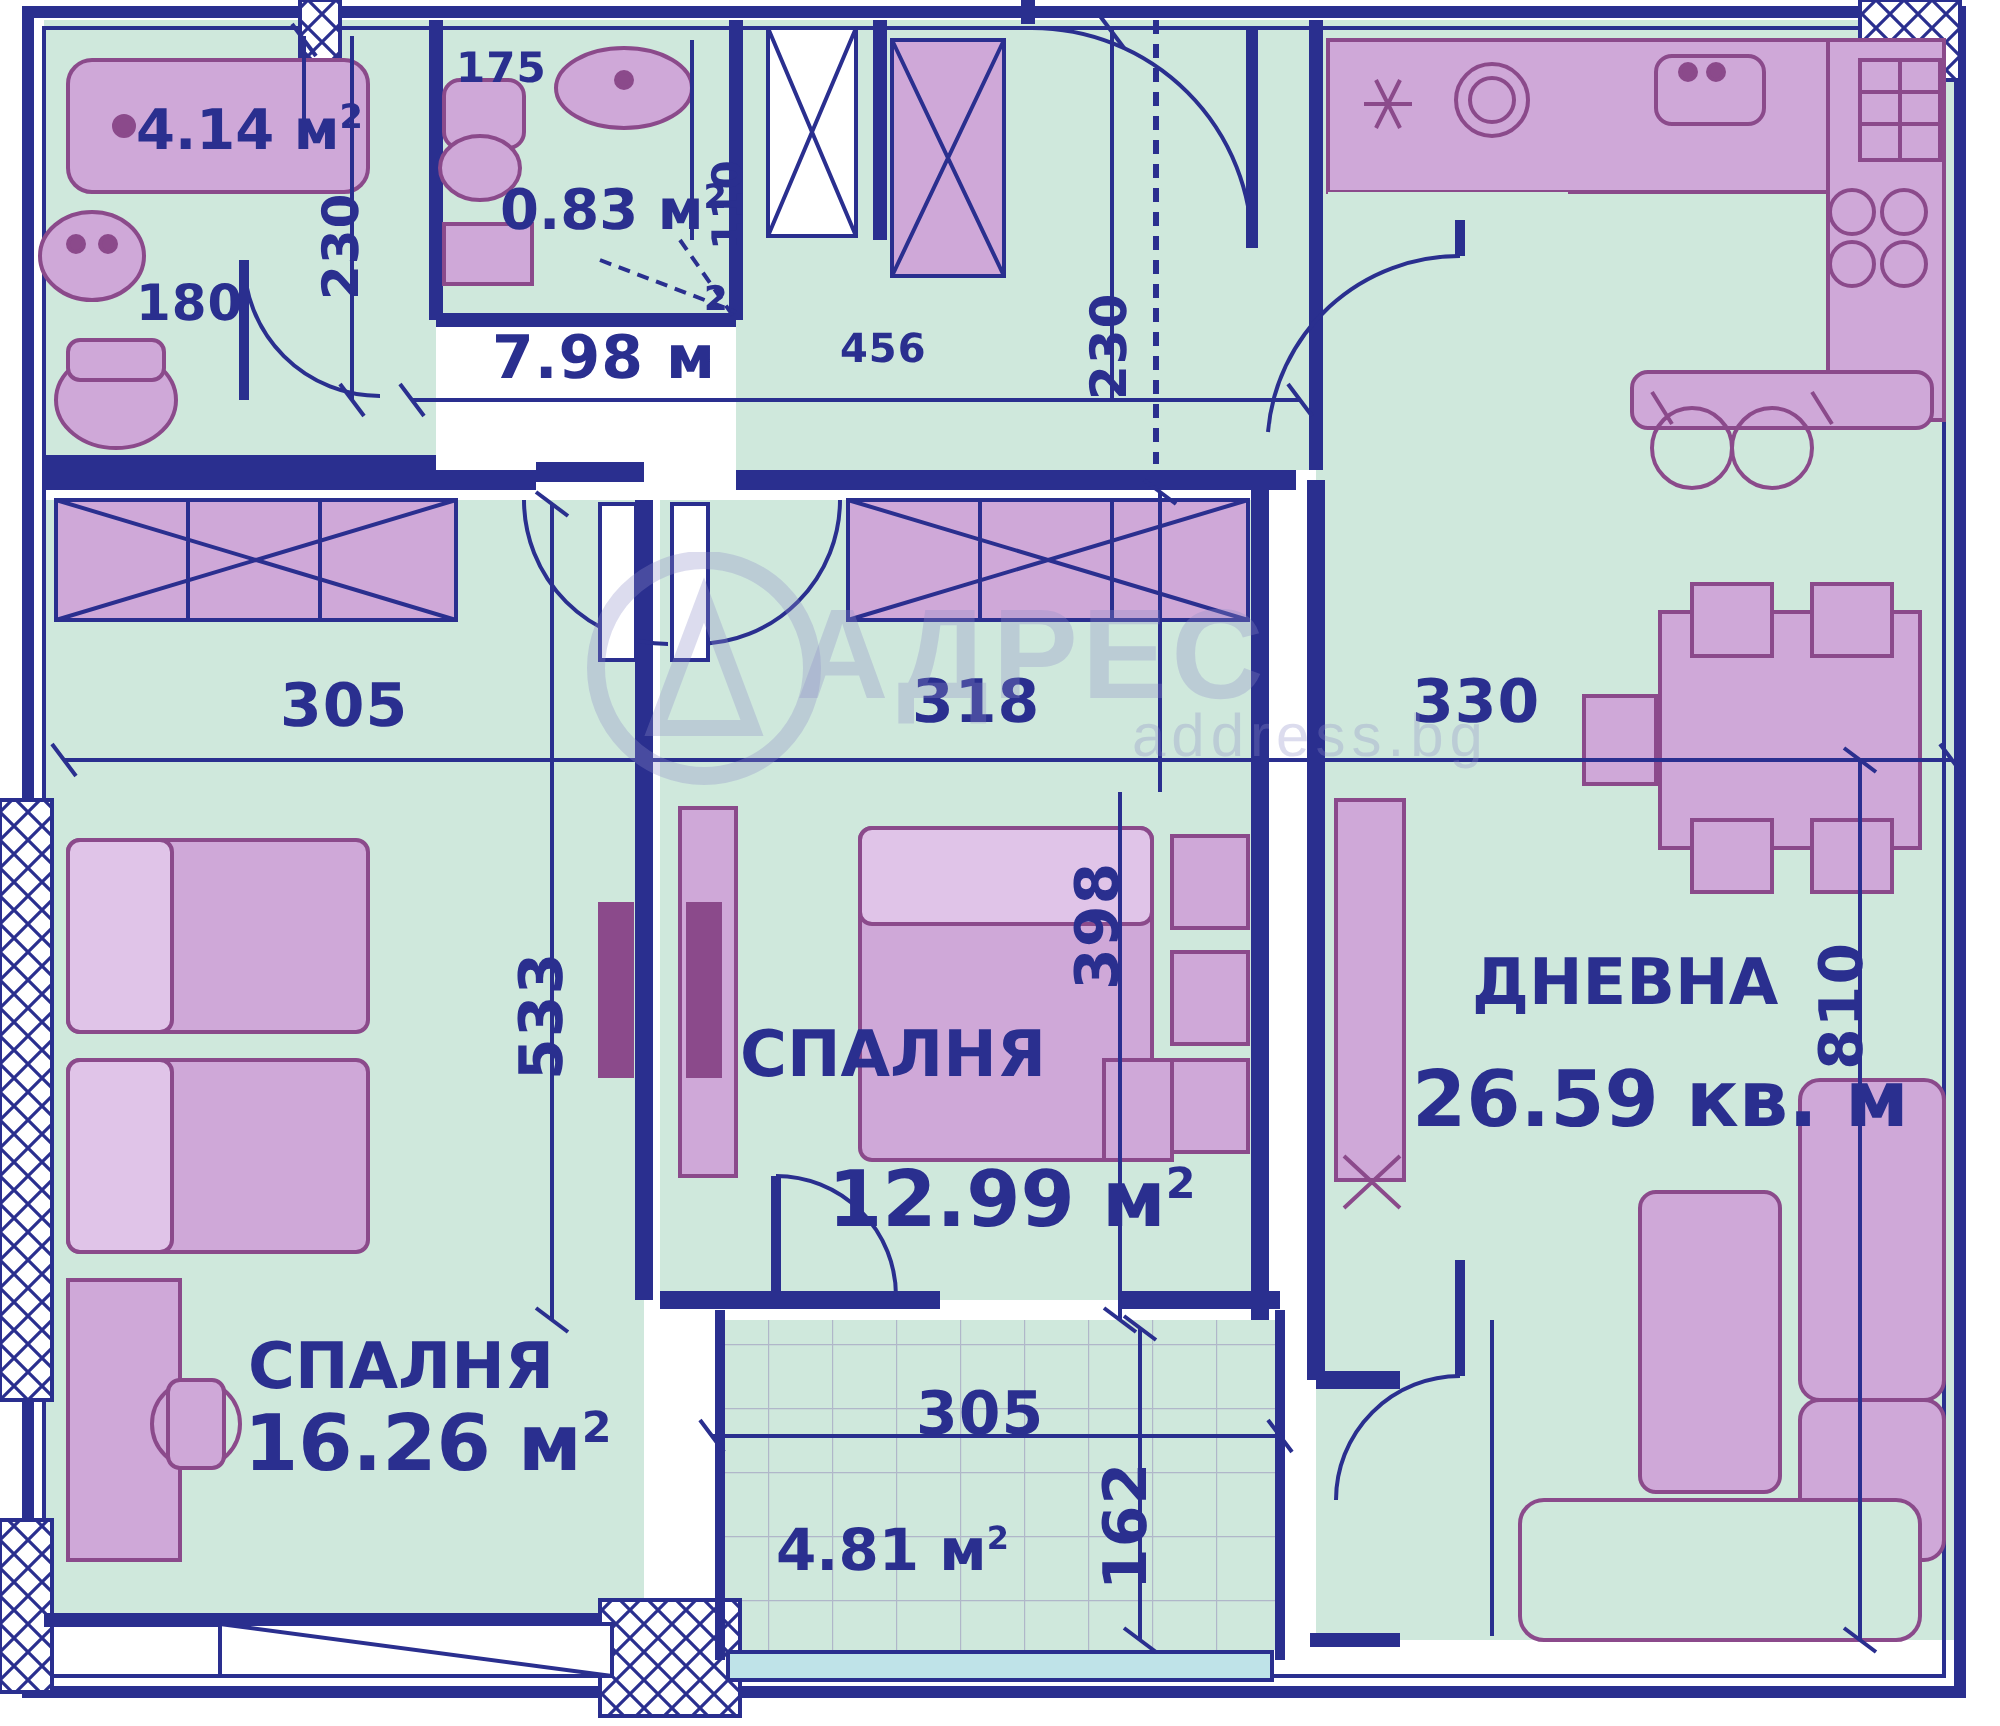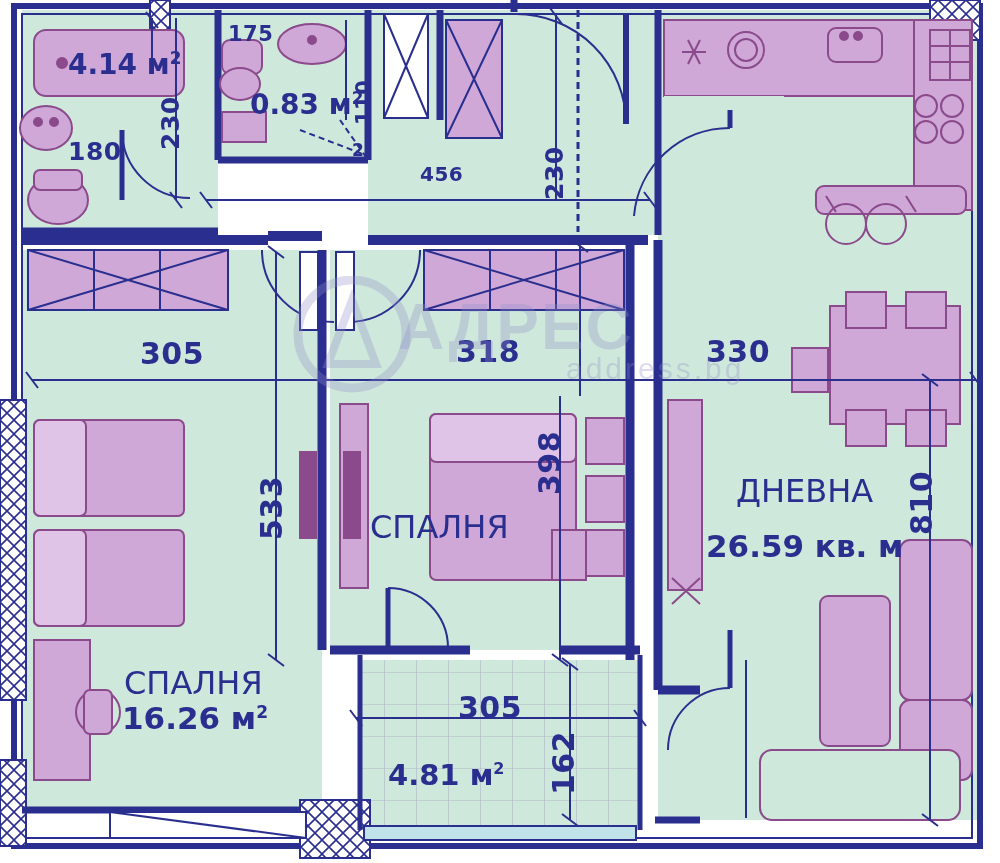--- a/index.html
+++ b/index.html
@@ -2,22 +2,22 @@
 <html><head>
 <meta charset="utf-8">
 <style>
   html,body{margin:0;padding:0;background:#ffffff;}
   body{font-family:"DejaVu Sans", sans-serif;}
   #stage{position:relative;width:1000px;height:863px;background:#ffffff;overflow:hidden;}
   .lbl{position:absolute;color:#2a2f8f;font-family:"DejaVu Sans", sans-serif;white-space:nowrap;}
   .dim{font-size:25px;font-weight:700;letter-spacing:.5px;}
   .dim.small{font-size:21px;}
   .dim.tiny{font-size:17px;}
-  .room{font-size:32px;font-weight:400;}
-  .area{font-size:31px;font-weight:700;}
+  .room{font-size:32px;font-weight:700;}
+  .area{font-size:39px;font-weight:700;}
   .area.sm{font-size:28px;}
   .wm{position:absolute;pointer-events:none;opacity:.30;}
   .wm-txt{font-family:"Liberation Sans", sans-serif;font-weight:700;color:#8e8ec8;}
   svg{display:block;}
 </style>
 </head>
 <body>
 
 <div id="stage">
 
@@ -225,32 +225,36 @@
     <span>4.14 м</span><sup style="font-size:.6em">2</sup>
   </div>
   <div class="lbl dim small" style="left:228px;top:22px;">175</div>
   <div class="lbl area sm" style="left:250px;top:88px;">
     <span>0.83 м</span><sup style="font-size:.6em">2</sup>
   </div>
   <div class="lbl dim" style="left:156px;top:150px;transform:rotate(-90deg);transform-origin:left top;">230</div>
   <div class="lbl dim" style="left:68px;top:137px;">180</div>
   <div class="lbl dim small" style="left:352px;top:125px;transform:rotate(-90deg);transform-origin:left top;">110</div>
   <div class="lbl dim tiny" style="left:352px;top:140px;">2</div>
+  <div class="lbl dim" style="left:246px;top:162px;font-size:30px;">7.98 м</div>
   <div class="lbl dim" style="left:420px;top:162px;font-size:20px;">456</div>
   <div class="lbl dim" style="left:540px;top:200px;transform:rotate(-90deg);transform-origin:left top;">230</div>
 
   <div class="lbl dim" style="left:140px;top:336px;font-size:30px;">305</div>
   <div class="lbl dim" style="left:456px;top:334px;font-size:30px;">318</div>
   <div class="lbl dim" style="left:706px;top:334px;font-size:30px;">330</div>
 
   <div class="lbl dim" style="left:254px;top:540px;transform:rotate(-90deg);transform-origin:left top;font-size:30px;">533</div>
   <div class="lbl dim" style="left:532px;top:495px;transform:rotate(-90deg);transform-origin:left top;font-size:30px;">398</div>
   <div class="lbl dim" style="left:904px;top:535px;transform:rotate(-90deg);transform-origin:left top;font-size:30px;">810</div>
 
   <div class="lbl room" style="left:370px;top:508px;">СПАЛНЯ</div>
+  <div class="lbl area" style="left:414px;top:578px;">
+    <span>12.99 м</span><sup style="font-size:.55em">2</sup>
+  </div>
 
   <div class="lbl room" style="left:124px;top:664px;">СПАЛНЯ</div>
   <div class="lbl area" style="left:122px;top:700px;">
     <span>16.26 м</span><sup style="font-size:.55em">2</sup>
   </div>
 
   <div class="lbl room" style="left:736px;top:472px;">ДНЕВНА</div>
   <div class="lbl area" style="left:706px;top:528px;">
     <span>26.59 кв. м</span>
   </div>

